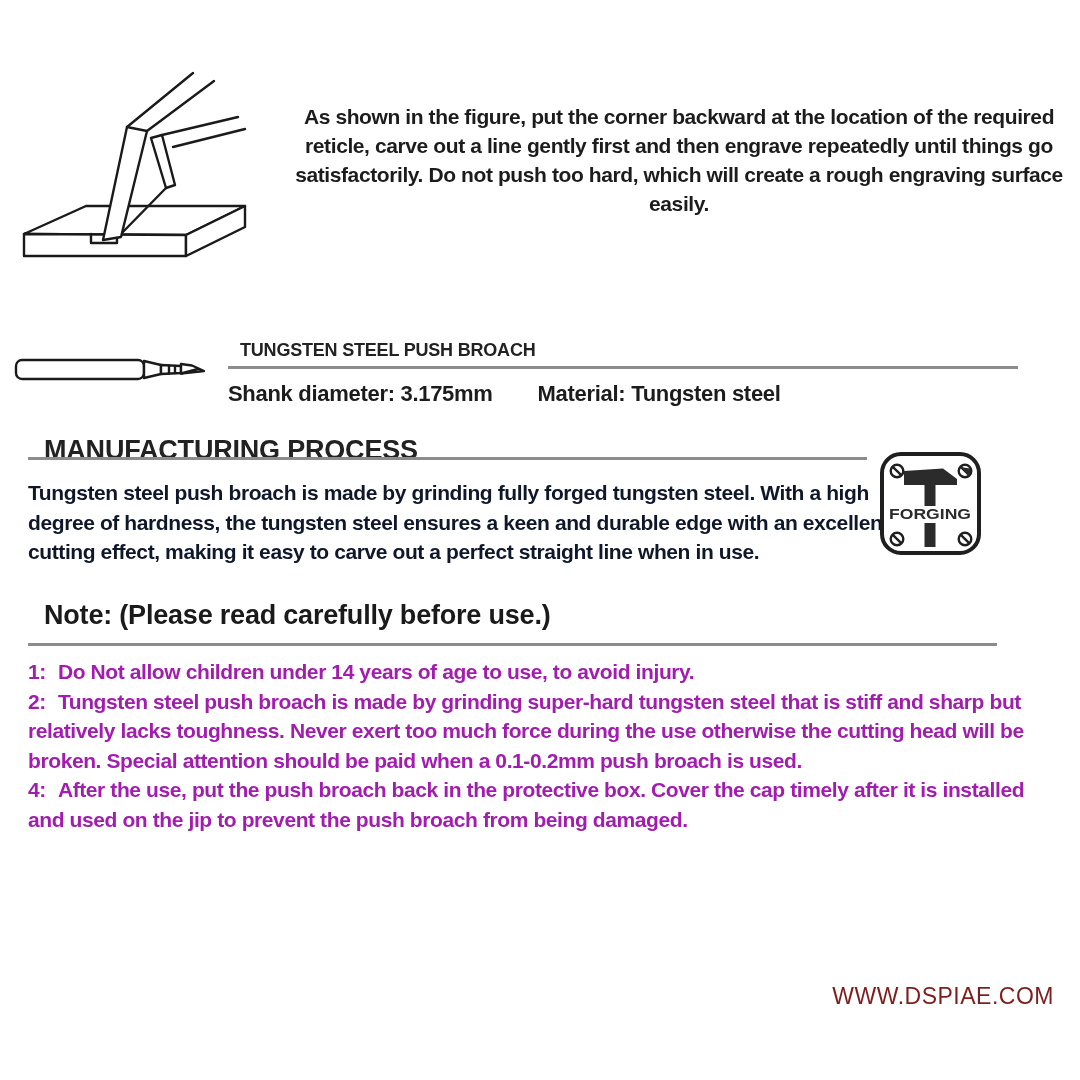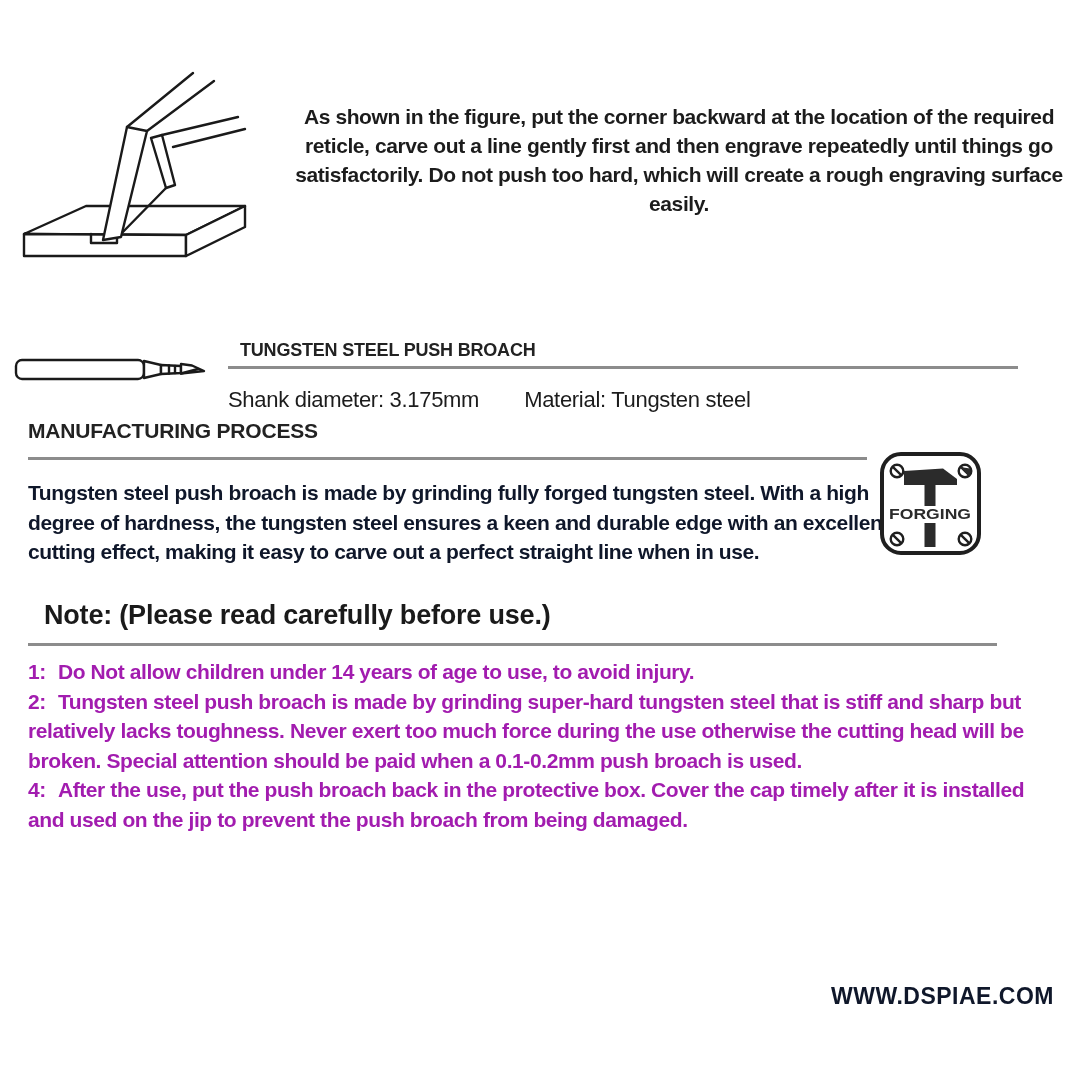--- a/index.html
+++ b/index.html
@@ -19,44 +19,44 @@
     color:#1c1c1c;margin:0;text-align:center;
   }
   
   #broach-fig{left:14px;top:348px;width:195px;height:46px;}
   #product-title{
     left:228px;top:328px;font-size:18px;font-weight:700;letter-spacing:-0.2px;
     color:#222;margin:12px;white-space:nowrap;
   }
   .rule{background:#8c8c8c;height:3px;}
   #title-rule{left:228px;top:366px;width:790px;}
-  #spec-row{left:228px;top:381px;font-size:22px;font-weight:400;letter-spacing:-0.3px;color:#1c1c1c;white-space:nowrap;margin-top:6px;}
+  #spec-row{left:228px;top:381px;font-size:22px;font-weight:700;letter-spacing:-0.3px;color:#1c1c1c;white-space:nowrap;}
   #spec-shank{margin-right:45px;}
   
-  #mfg-heading{left:28px;top:419px;font-size:21px;font-weight:700;letter-spacing:-0.2px;color:#222;margin:0;}
+  #mfg-heading{left:28px;top:419px;font-size:27px;font-weight:700;letter-spacing:-0.2px;color:#222;margin:16px;}
   #mfg-rule{left:28px;top:457px;width:839px;}
   #mfg-para{
     left:28px;top:478px;width:872px;
     font-size:21px;font-weight:700;line-height:29.5px;letter-spacing:-0.4px;
     color:#0f172a;margin:0;
   }
   #forging-badge{left:879px;top:451px;width:104px;height:106px;}
   
   #note-heading{left:44px;top:600px;font-size:27px;font-weight:700;letter-spacing:-0.2px;color:#1a1a1a;margin:0;}
   #note-rule{left:28px;top:643px;width:969px;}
   #note-list{left:28px;top:657px;width:1014px;}
   .note-item{
     font-size:21px;font-weight:700;line-height:29.5px;letter-spacing:-0.4px;
     color:#a21caf;margin:0;
   }
   .note-num{margin-right:12px;}
   
   #website{
-    right:26px;top:983px;font-size:23px;font-weight:700;letter-spacing:0.5px;
-    color:#0f172a;white-space:nowrap;
+    right:26px;top:983px;font-size:23px;font-weight:400;letter-spacing:0.5px;
+    color:#7f1d1d;white-space:nowrap;
   }
   svg{display:block;}
   .ln{stroke:#1a1a1a;stroke-width:2.4;fill:none;stroke-linejoin:round;stroke-linecap:round;}
   .wh{stroke:#1a1a1a;stroke-width:2.4;fill:#ffffff;stroke-linejoin:round;}
   .dk{fill:#2b2b2b;}
 </style>
 </head>
 <body>
 
 <span class="abs" id="carving-fig">

